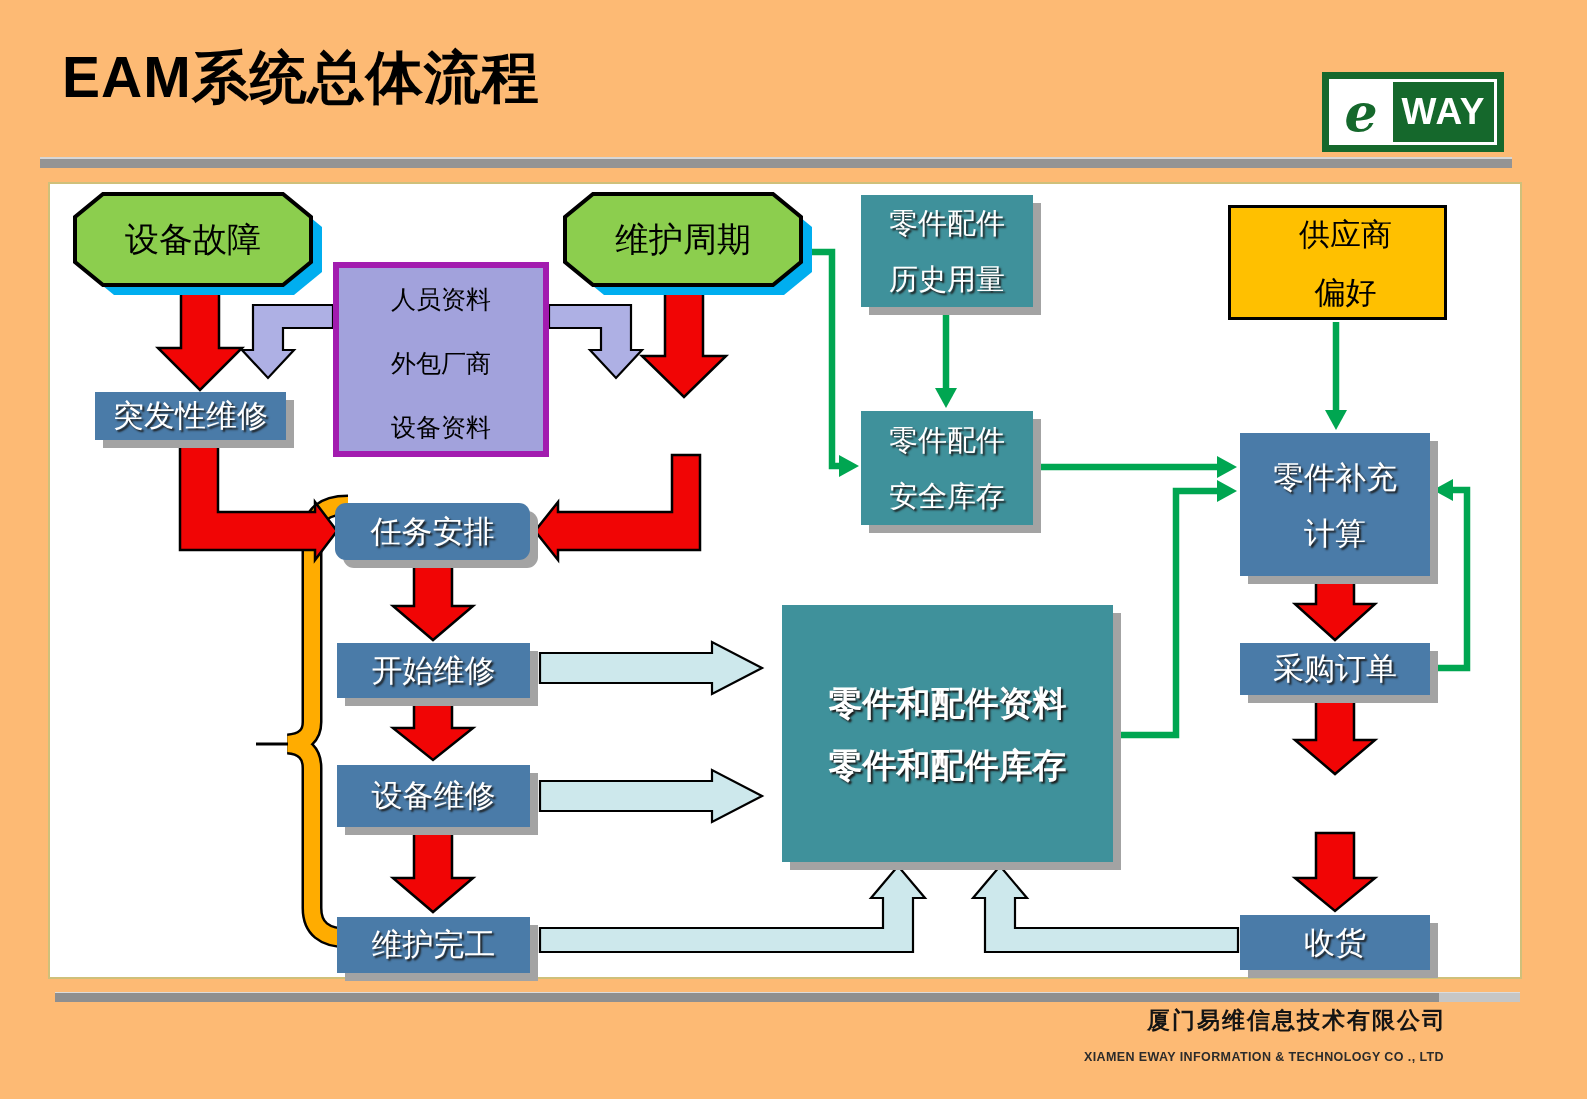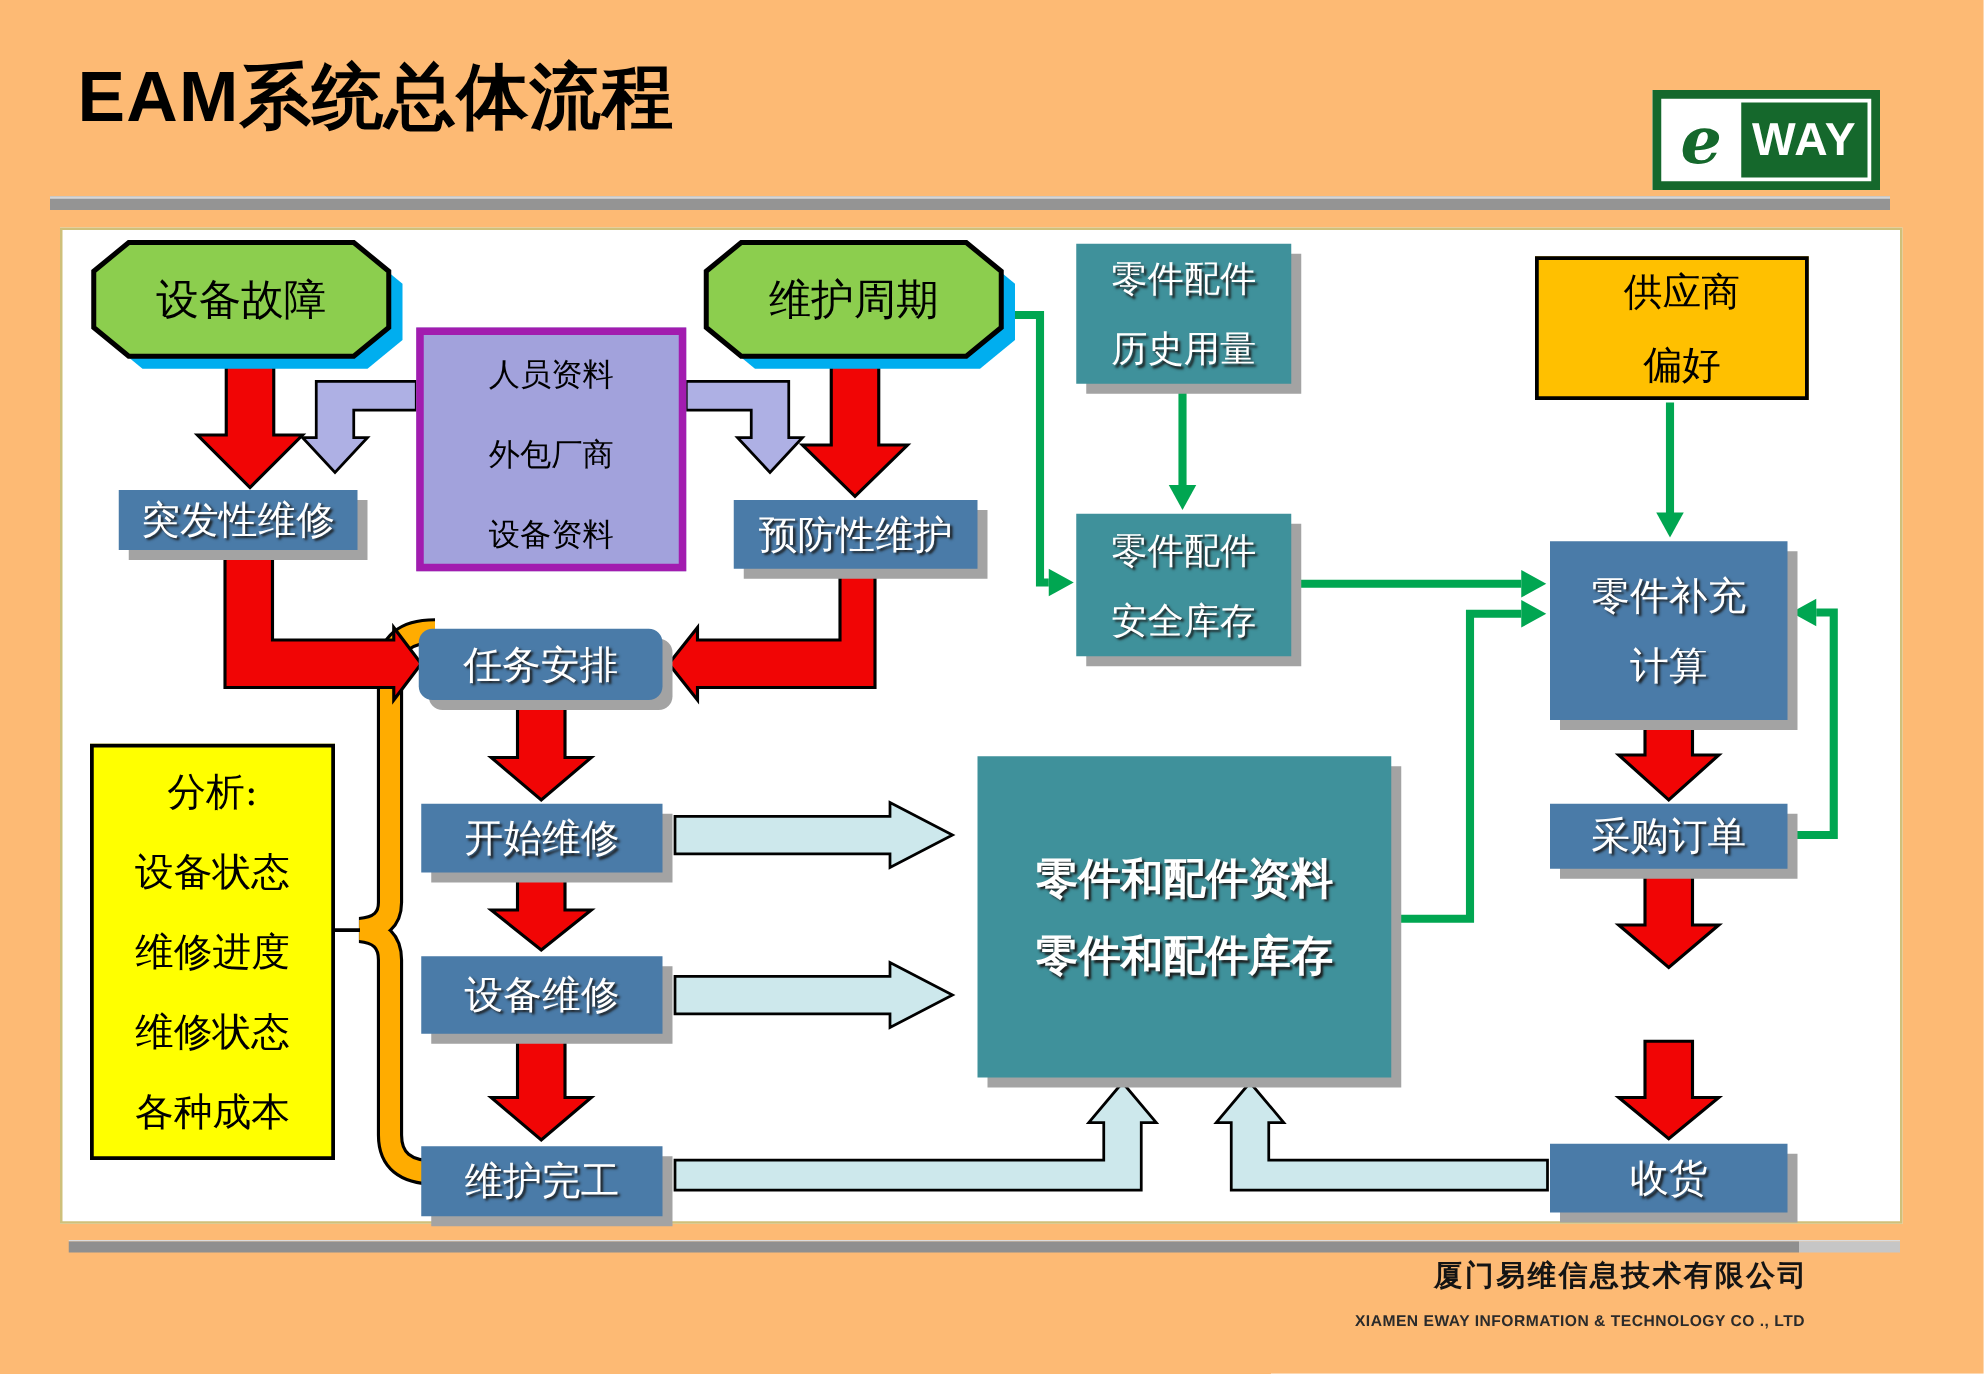--- a/index.html
+++ b/index.html
@@ -148,45 +148,35 @@
 
   <div class="box orange" style="left:1228px;top:205px;width:219px;height:115px;padding-left:16px;">
     <span class="line">供应商</span>
     <span class="line">偏好</span>
   </div>
 
   <div class="box blue" style="left:95px;top:392px;width:191px;height:48px;">
     <span>突发性维修</span>
   </div>
 
-  <div class="box blue" style="left:587px;top:400px;width:195px;height:55px;">
-    <span>预防性维护</span>
-  </div>
 
   <div class="box teal" style="left:861px;top:411px;width:172px;height:114px;">
     <span class="line">零件配件</span>
     <span class="line">安全库存</span>
   </div>
 
   <div class="box blue repl" style="left:1240px;top:433px;width:190px;height:143px;">
     <span class="line">零件补充</span>
     <span class="line">计算</span>
   </div>
 
   <div class="box blue" style="left:335px;top:503px;width:195px;height:57px;border-radius:11px;">
     <span>任务安排</span>
   </div>
 
-  <div class="box yellow" style="left:72px;top:595px;width:196px;height:333px;">
-    <span class="line">分析:</span>
-    <span class="line">设备状态</span>
-    <span class="line">维修进度</span>
-    <span class="line">维修状态</span>
-    <span class="line">各种成本</span>
-  </div>
 
   <div class="box blue" style="left:337px;top:643px;width:193px;height:55px;">
     <span>开始维修</span>
   </div>
 
   <div class="box blue" style="left:337px;top:765px;width:193px;height:62px;">
     <span>设备维修</span>
   </div>
 
   <div class="box blue" style="left:337px;top:917px;width:193px;height:56px;">

